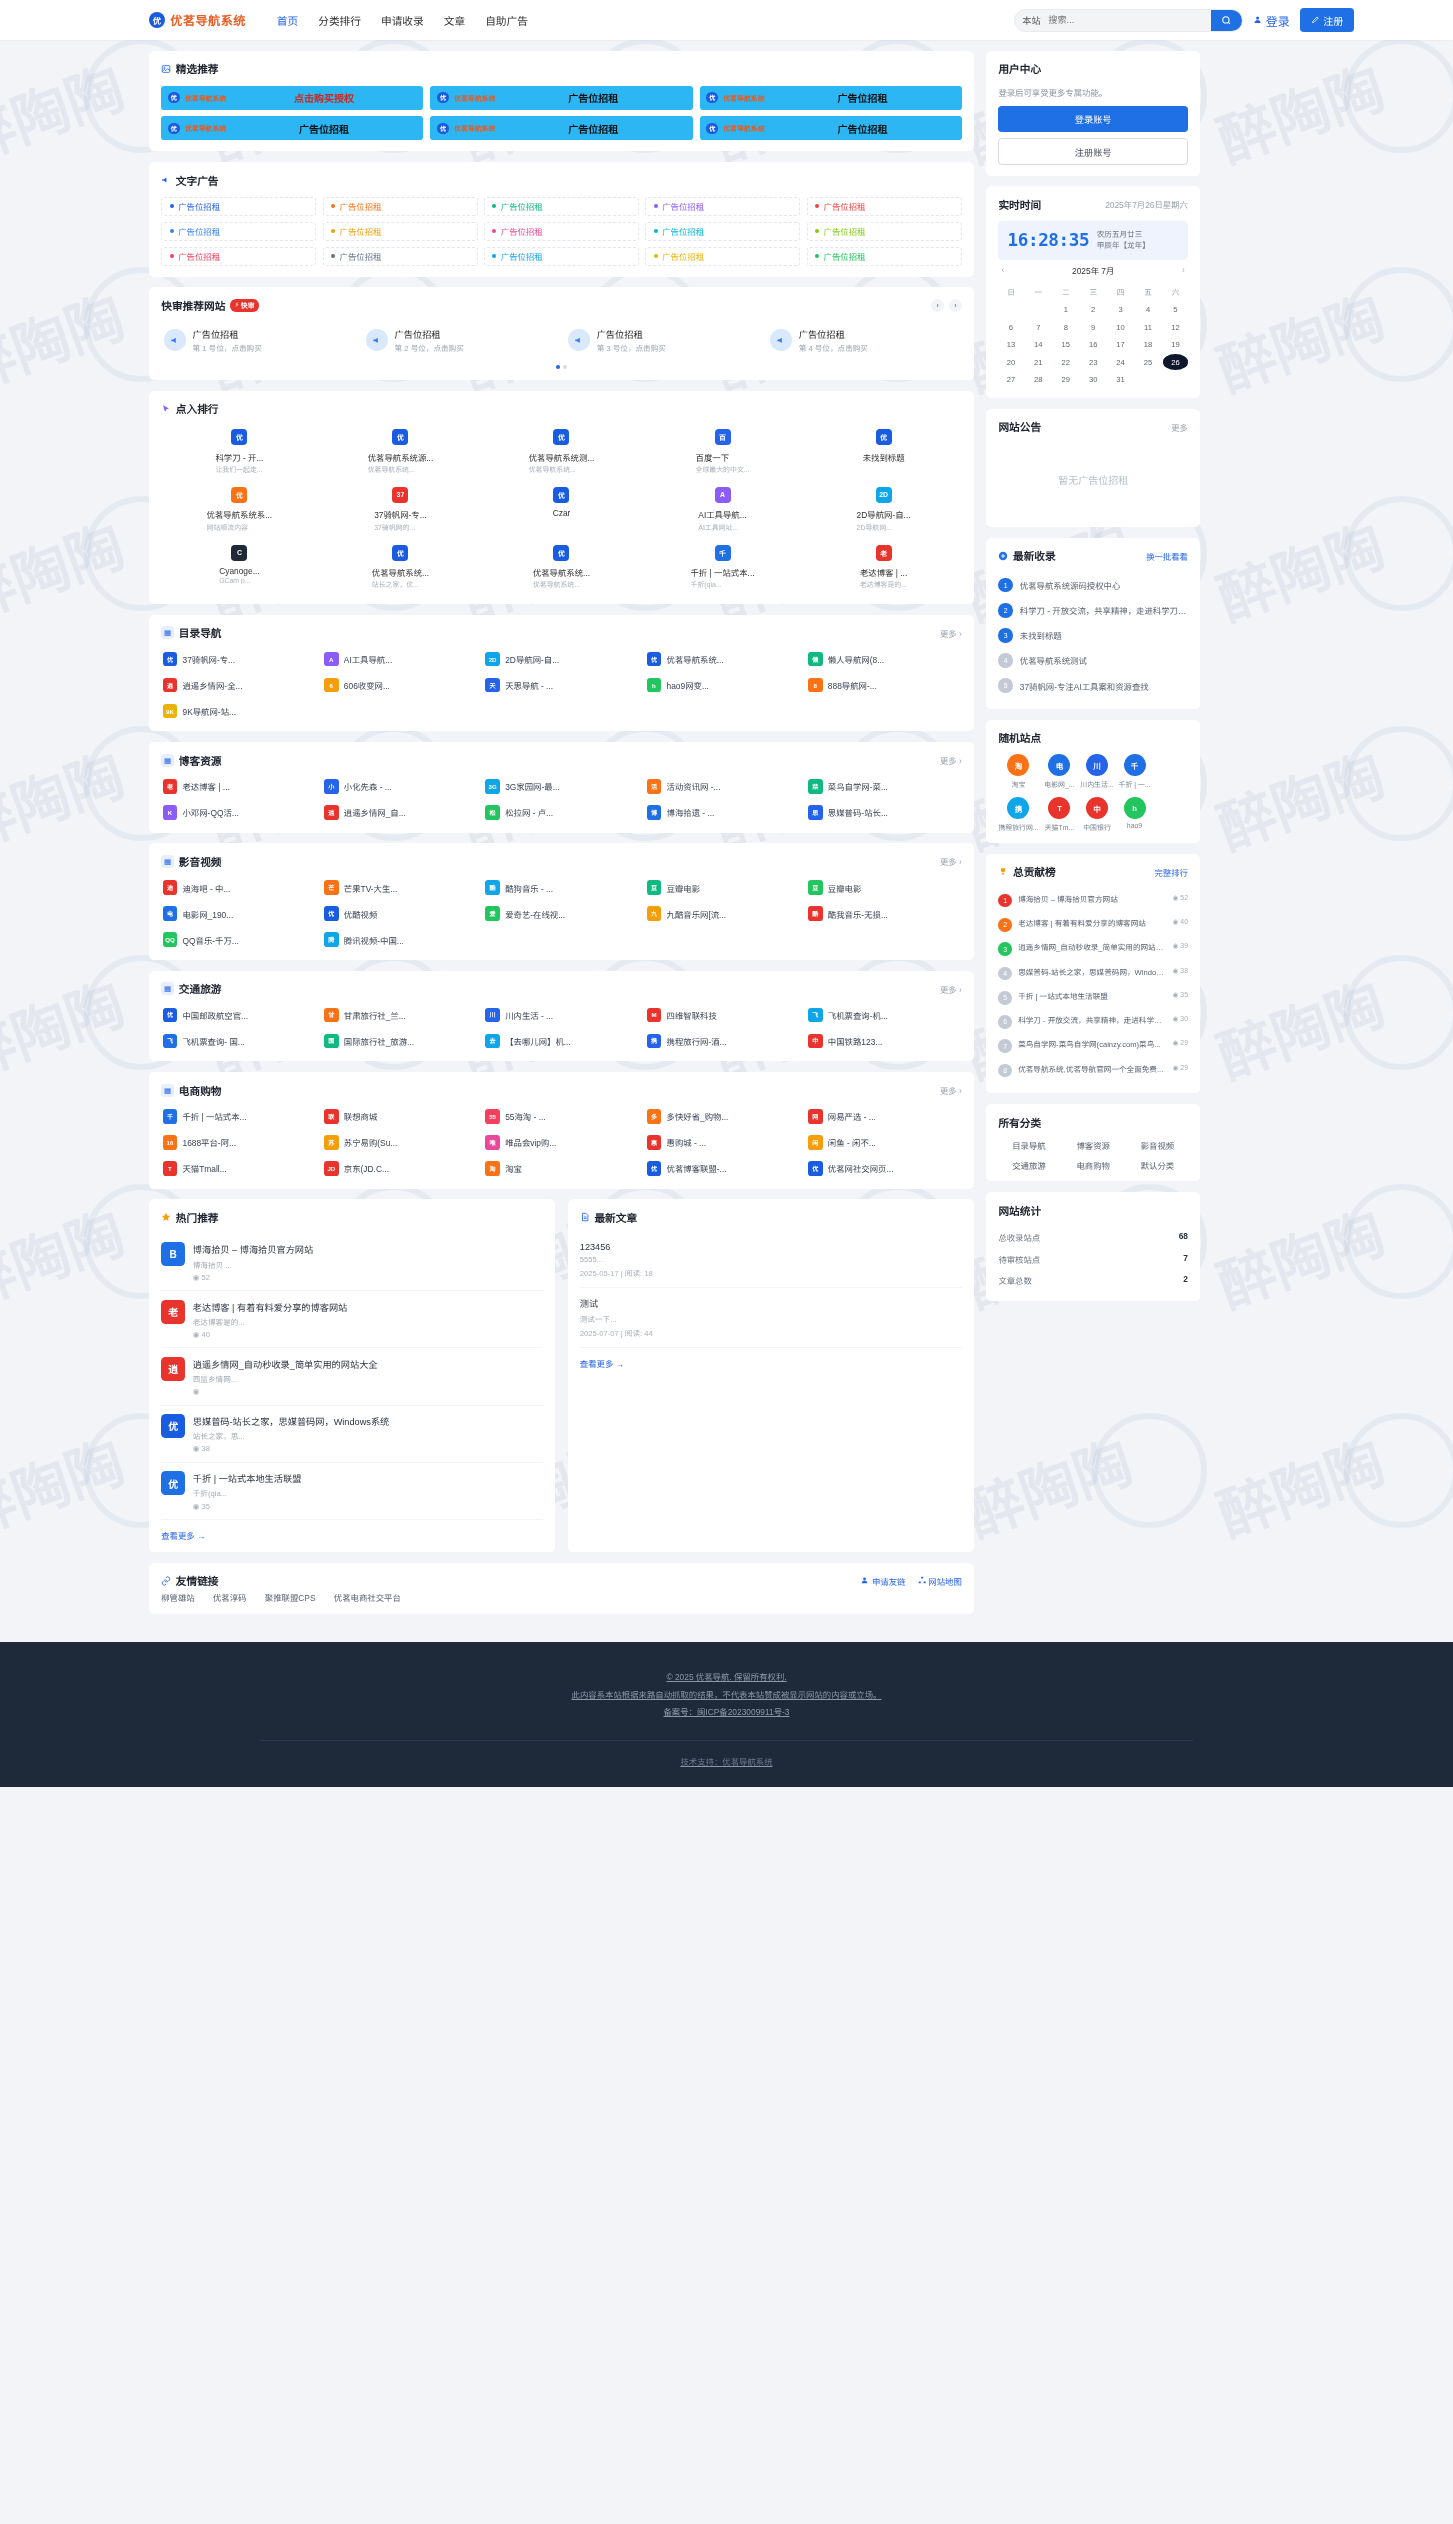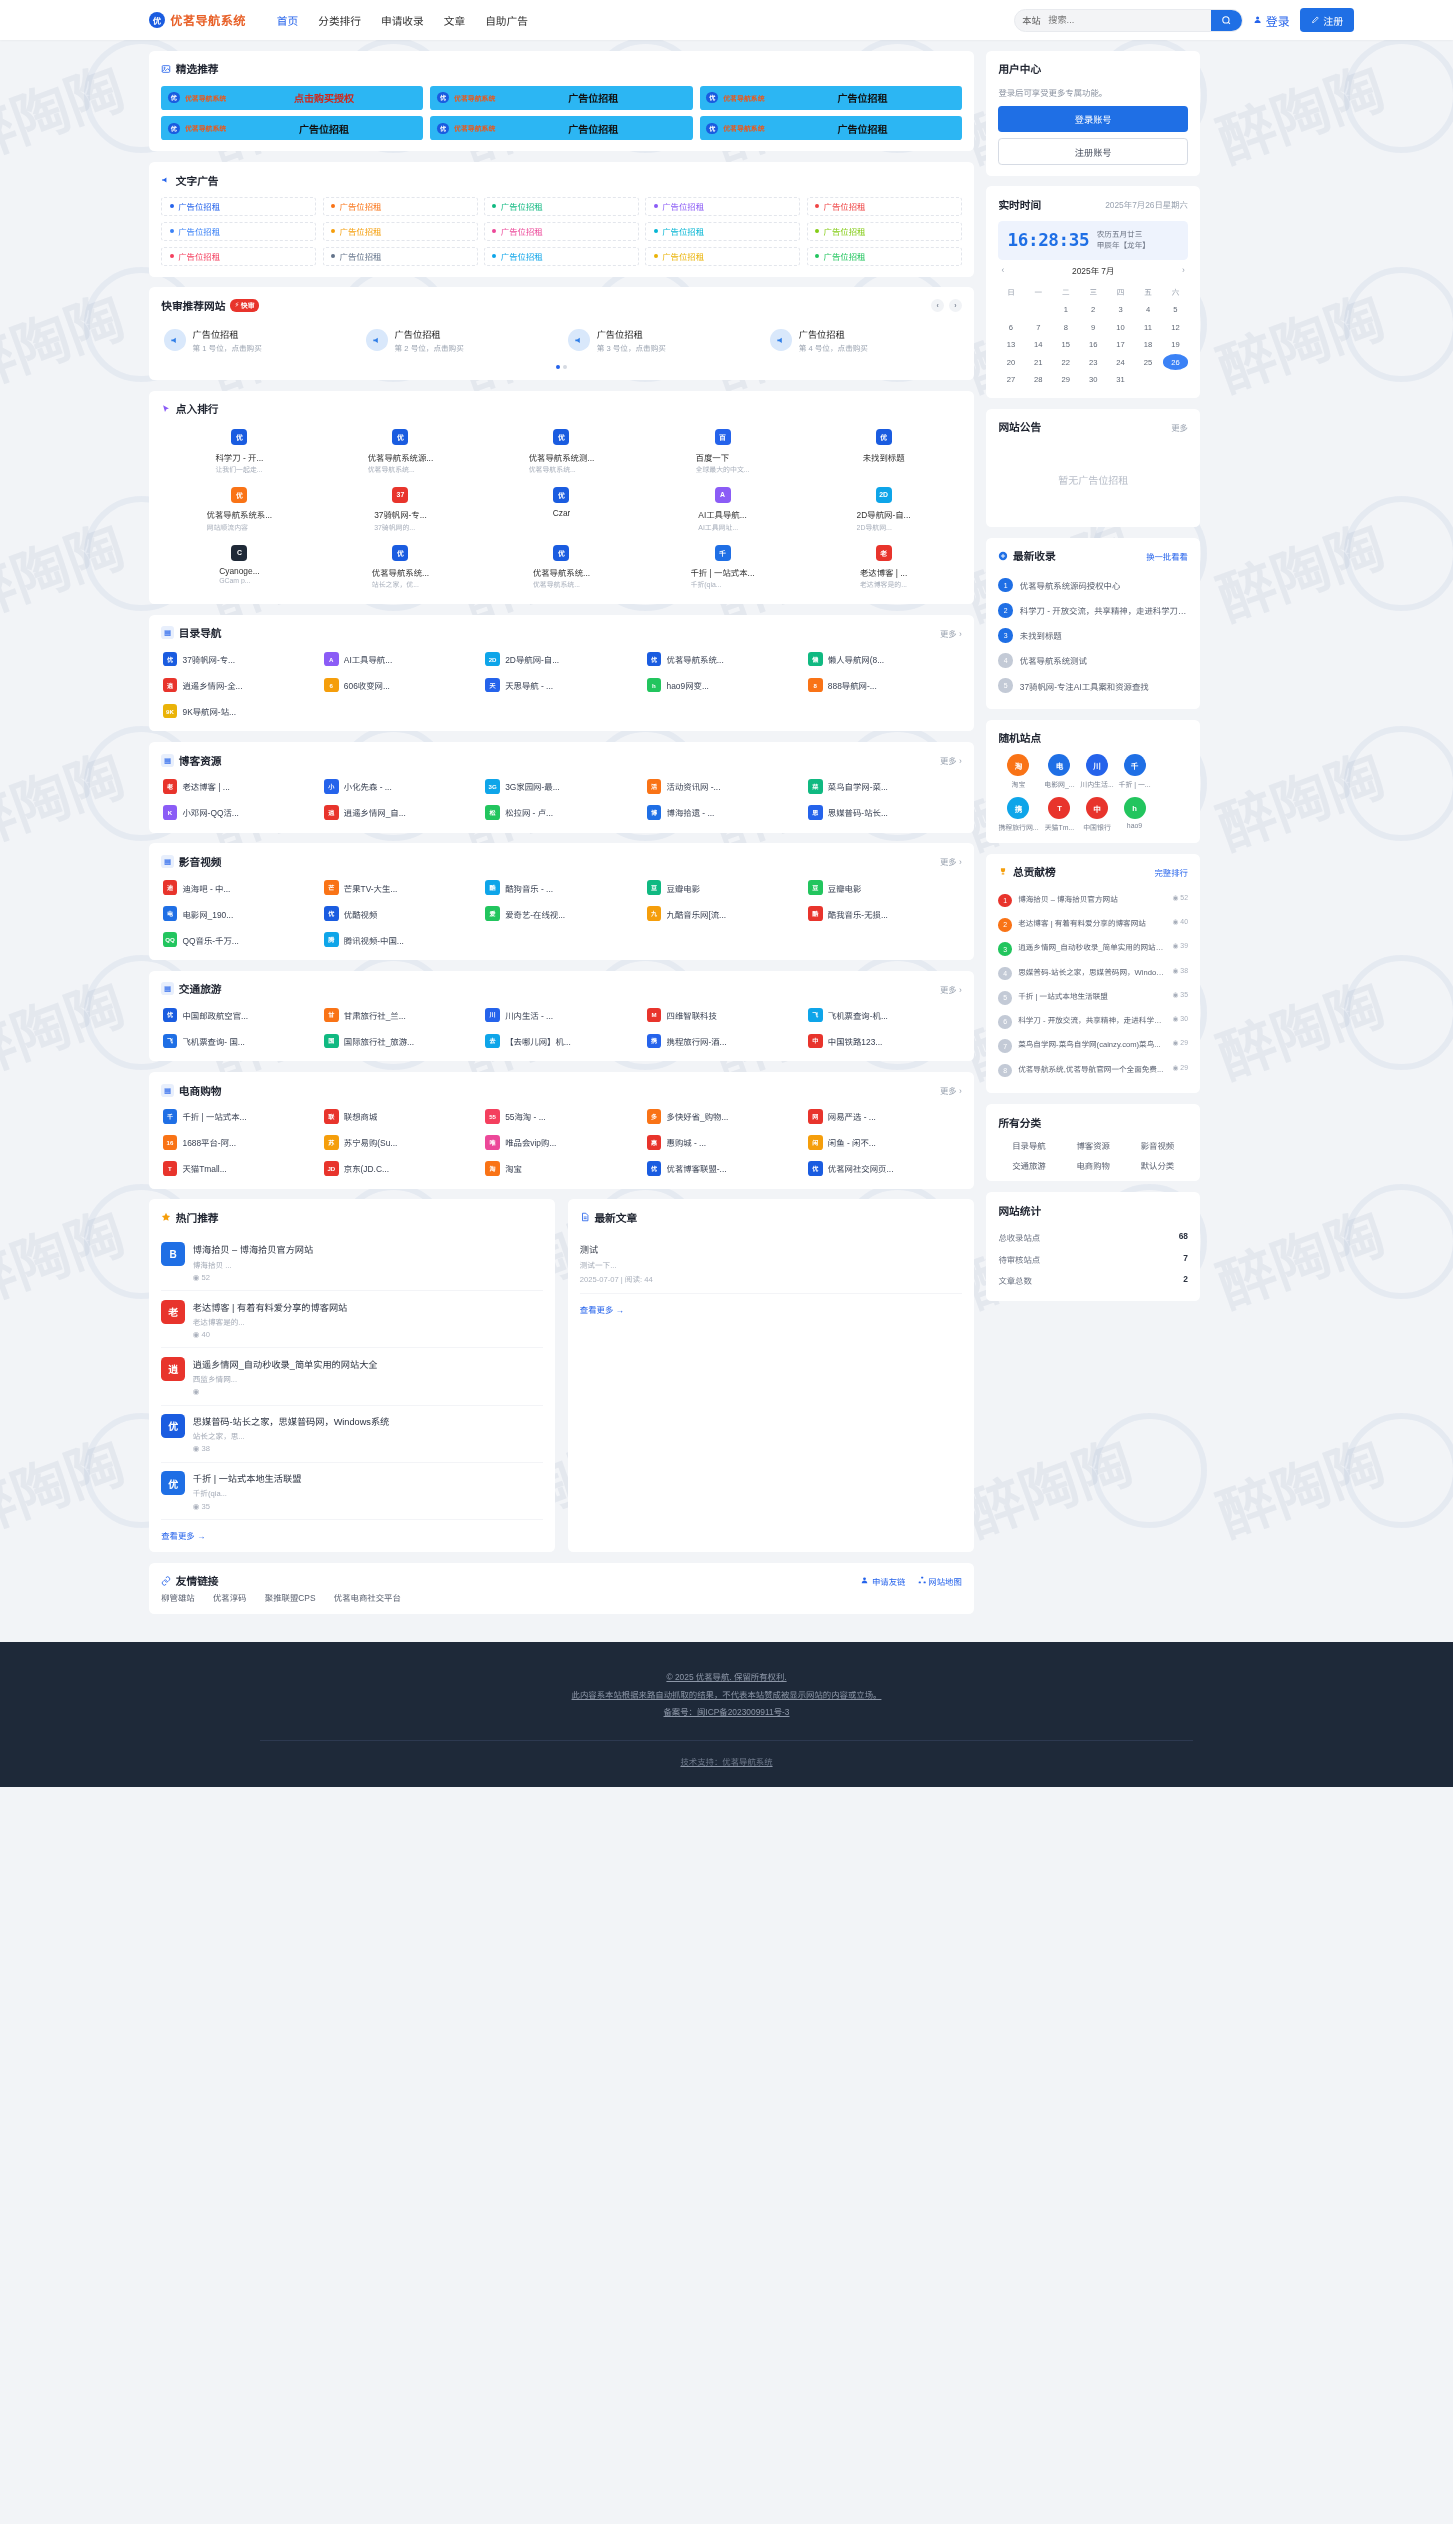--- a/index.html
+++ b/index.html
@@ -121,21 +121,21 @@
   .uc-b2{display:block;border:0.8px solid #d6dbe4;color:#4a5160;text-align:center;font-size:9.2px;
     padding:5.3px 0;border-radius:3.8px;text-decoration:none;}
   .clock-box{background:#eef3fd;border-radius:4.6px;padding:8.4px 9.2px;display:flex;align-items:center;gap:7.6px;}
   .clock-t{font-size:17.6px;font-weight:700;color:#1f6fe5;letter-spacing:-0.4px;font-family:"DejaVu Sans Mono",monospace;}
   .clock-l{font-size:7.6px;color:#6c7484;line-height:1.45;}
   .cal-hdr{display:flex;align-items:center;justify-content:space-between;padding:4.6px 3.1px 6.1px;font-size:8.4px;color:#444;}
   .cal-hdr span{cursor:pointer;color:#9aa3b0;}
   .cal{display:grid;grid-template-columns:repeat(7,1fr);gap:2.3px;text-align:center;}
   .cal div{font-size:7.6px;color:#5f6774;padding:3.1px 0;border-radius:50%;}
   .cal .wd{color:#98a0ad;}
-  .cal .today{background:#3b82f6;color:#fff;}
+  .cal .today{background:#0f172a;color:#fff;}
   .notice-body{height:73px;display:flex;align-items:center;justify-content:center;font-size:10px;color:#b8bec9;}
   .latest-i{display:flex;gap:6.9px;align-items:center;padding:5.3px 0;}
   .num{width:14.5px;height:14.5px;border-radius:50%;background:#1f6fe5;color:#fff;font-size:6.9px;
     display:flex;align-items:center;justify-content:center;flex:0 0 auto;}
   .num.g{background:#c3cad6;}
   .latest-t{font-size:8.4px;color:#5a6170;white-space:nowrap;overflow:hidden;text-overflow:ellipsis;}
   .rnd-grid{display:grid;grid-template-columns:repeat(5,1fr);gap:7.6px 4.6px;text-align:center;}
   .rnd-ic{width:22px;height:22px;border-radius:50%;margin:0 auto 3.1px;display:flex;align-items:center;
     justify-content:center;color:#fff;font-size:7.6px;font-weight:700;}
   .rnd-t{font-size:6.9px;color:#7a8291;white-space:nowrap;overflow:hidden;text-overflow:ellipsis;}
@@ -948,20 +948,25 @@
             <span class="ti">
               <svg width="10" height="10" viewBox="0 0 24 24" fill="none" stroke="#2563eb" stroke-width="2">
                   <path d="M6 3h8l5 5v13H6z"></path>
                   <path d="M9 12h7M9 16h7"></path>
                 </svg>
             </span>
             <span>最新文章</span>
           </div>
           <div id="art-list">
               <div class="art-i">
+                <div class="art-t">123456</div>
+                <div class="art-s">5555...</div>
+                <div class="art-m">2025-05-17 | 阅读: 18</div>
+              </div>
+              <div class="art-i">
                 <div class="art-t">测试</div>
                 <div class="art-s">测试一下...</div>
                 <div class="art-m">2025-07-07 | 阅读: 44</div>
               </div>
             </div>
           <a class="more-link">查看更多 →</a>
         </div>
       </div>
 
       <div class="card" style="margin-top:10.7px">

